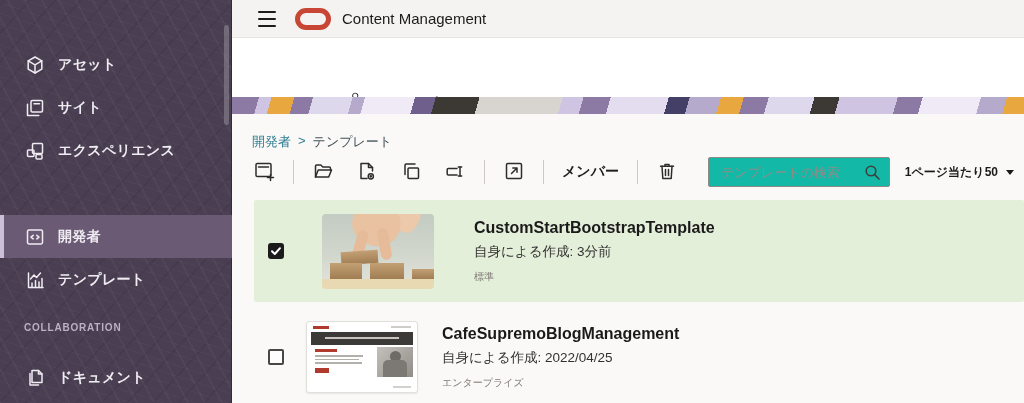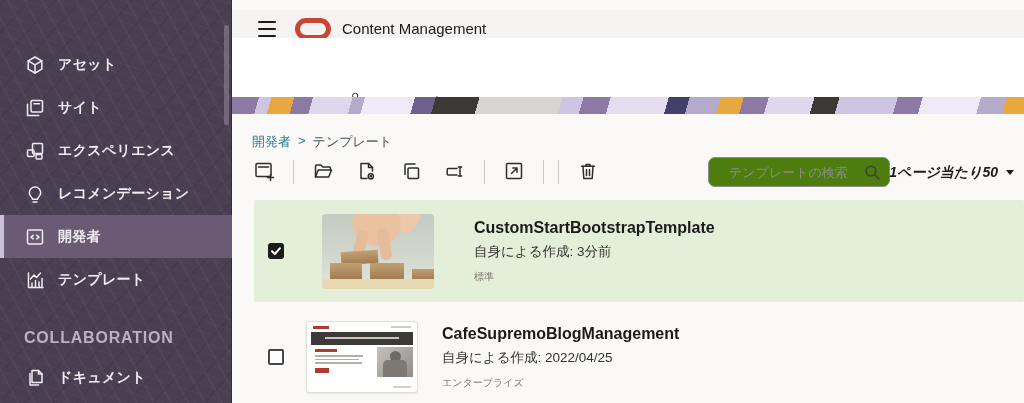--- a/index.html
+++ b/index.html
@@ -24,34 +24,34 @@
   .nav-item .nicon { position:absolute; left:24px; width:22px; height:22px; display:flex; }
   .nav-item .nlabel {
     position:absolute; left:58px; color:#efecf2; font-size:14px; font-weight:700;
     letter-spacing:0.3px; white-space:nowrap;
   }
   .nav-item.selected { background:#6a5a74; }
   .nav-item.selected::before {
     content:""; position:absolute; left:0; top:0; bottom:0; width:4px; background:#cbc0d5;
   }
   .section-label {
-    position:absolute; left:24px; top:326px; height:24px; line-height:24px;
-    color:#bbb0c4; font-size:16px; font-weight:700; letter-spacing:0.8px;text-align:right;
+    position:absolute; left:24px; top:316px; height:24px; line-height:24px;
+    color:#bbb0c4; font-size:10px; font-weight:700; letter-spacing:0.8px;text-align:right;
   }
   .side-scroll {
     position:absolute; right:2px; top:25px; width:5px; height:100px;
     background:rgba(255,255,255,0.22); border-radius:3px;
   }
   .nicon svg { stroke:#efecf2; fill:none; stroke-width:1.5; stroke-linecap:round; stroke-linejoin:round; }
 
   
   .main { position:absolute; left:232px; top:0; width:792px; height:403px; }
 
   .topbar {
-    position:absolute; left:0; top:10px; width:792px; height:38px;
+    position:absolute; left:0; top:0; width:792px; height:38px;
     background:#f4f3f1; border-bottom:1px solid #e6e4e1;
   }
   .hamburger { position:absolute; left:26px; top:11px; width:20px; height:16px;
     display:flex; flex-direction:column; justify-content:space-between; cursor:pointer; }
   .hamburger span { display:block; width:18px; height:2px; background:#1c1c1c; border-radius:1px; }
   .oracle-logo {
     position:absolute; left:63px; top:8px; width:36px; height:22px;
     border:5px solid #c74634; border-radius:11px; background:transparent;
   }
   .app-title { position:absolute; left:110px; top:0; height:38px; line-height:38px;
@@ -88,31 +88,31 @@
 
   .toolbar { position:absolute; left:10px; top:41px; height:34px; display:flex; align-items:center; }
   .tool-btn { border:none; background:transparent; padding:0 11px; height:30px;
     display:flex; align-items:center; cursor:pointer; }
   .tool-btn svg { stroke:#2d2d2d; fill:none; stroke-width:1.5; stroke-linecap:round; stroke-linejoin:round; }
   .tool-sep { width:1px; height:24px; background:#ccc9c4; margin:0 7px; }
   .text-btn { font-family:"Liberation Sans", sans-serif; font-size:14px; font-weight:600; color:#1f1f1f; }
 
   .search-wrap { position:absolute; left:476px; top:43px; width:182px; height:30px; }
   .search-input {
-    width:182px; height:30px; border:1px solid #8d8b88; border-radius:7px;
-    background:#4d7c0f; padding:0 32px 0 20px; font-size:13px; color:#1b1b1b; outline:none;
+    width:182px; height:30px; border:1px solid #8d8b88; border-radius:2px;
+    background:#14b8a6; padding:0 32px 0 12px; font-size:13px; color:#1b1b1b; outline:none;
     font-family:"Liberation Sans", sans-serif;
   }
   .search-input::placeholder { color:#8e8c89; }
   .search-icon { position:absolute; right:9px; top:6px; width:18px; height:18px; }
   .search-icon svg { stroke:#3f3f3f; fill:none; stroke-width:1.6; stroke-linecap:round; }
 
   .per-page { position:absolute; right:10px; top:43px; height:30px; line-height:30px;
-    font-size:14px; font-weight:600; color:#1b1b1b; cursor:pointer;
-    display:flex; align-items:center; gap:8px;font-style:italic; }
+    font-size:12px; font-weight:600; color:#1b1b1b; cursor:pointer;
+    display:flex; align-items:center; gap:8px; }
 
   
   .tpl-row { position:absolute; left:22px; right:0; display:flex; align-items:center;
     padding-left:14px; cursor:pointer; }
   .row-1 { top:86px; height:102px; background:#e4efda; border-radius:2px;gap:16px; }
   .row-2 { top:198px; height:90px; }
   .checkbox { width:16px; height:16px; border-radius:3px; flex:0 0 auto; cursor:pointer; position:relative; }
   .checkbox.checked { background:#1b1b1b; }
   .checkbox.checked svg { position:absolute; left:2px; top:2px; }
   .checkbox.unchecked { background:#fdfdfd; border:2px solid #474747; border-radius:2px; }
@@ -185,29 +185,20 @@
     <div class="nav-item" style="top:129px">
       <span class="nicon">
         <svg width="22" height="22" viewBox="0 0 22 22">
             <rect x="8.5" y="3.5" width="10" height="10" rx="1"></rect>
             <rect x="3.5" y="10" width="6.5" height="6.5" rx="1"></rect>
             <rect x="12" y="14.5" width="6" height="4.5" rx="1"></rect>
           </svg>
       </span>
       <span class="nlabel">エクスペリエンス</span>
     </div>
-    <div class="nav-item" style="top:172px">
-      <span class="nicon">
-        <svg width="22" height="22" viewBox="0 0 22 22">
-            <path d="M7.1 13.8a5.7 5.7 0 1 1 7.8 0c-.9.8-1.3 1.4-1.3 2.4H8.4c0-1-.4-1.6-1.3-2.4z"></path>
-            <path d="M9 19h4"></path>
-          </svg>
-      </span>
-      <span class="nlabel">レコメンデーション</span>
-    </div>
     <div class="nav-item selected" style="top:215px">
       <span class="nicon">
         <svg width="22" height="22" viewBox="0 0 22 22">
             <rect x="3.5" y="4" width="15" height="14" rx="1.4"></rect>
             <path d="M9.2 9.3 7 11.1l2.2 1.8M12.8 9.3l2.2 1.8-2.2 1.8"></path>
           </svg>
       </span>
       <span class="nlabel">開発者</span>
     </div>
     <div class="nav-item" style="top:258px">
@@ -316,20 +307,21 @@
         <div class="tool-sep"></div>
         <button class="tool-btn">
           <span>
             <svg width="22" height="22" viewBox="0 0 22 22">
                 <rect x="3.5" y="3.5" width="15" height="15" rx="1.3"></rect>
                 <path d="M8.5 13.5 14 8M9.8 8H14v4.2"></path>
               </svg>
           </span>
         </button>
         <div class="tool-sep"></div>
+        <button class="tool-btn text-btn">メンバー</button>
         <div class="tool-sep"></div>
         <button class="tool-btn">
           <span>
             <svg width="22" height="22" viewBox="0 0 22 22">
                 <path d="M4.5 6.2h13"></path>
                 <path d="M9 6V4.5h4V6"></path>
                 <path d="M6 6.2l.8 12.3h8.4L16 6.2"></path>
                 <path d="M9.5 9.5v6M12.5 9.5v6"></path>
               </svg>
           </span>

